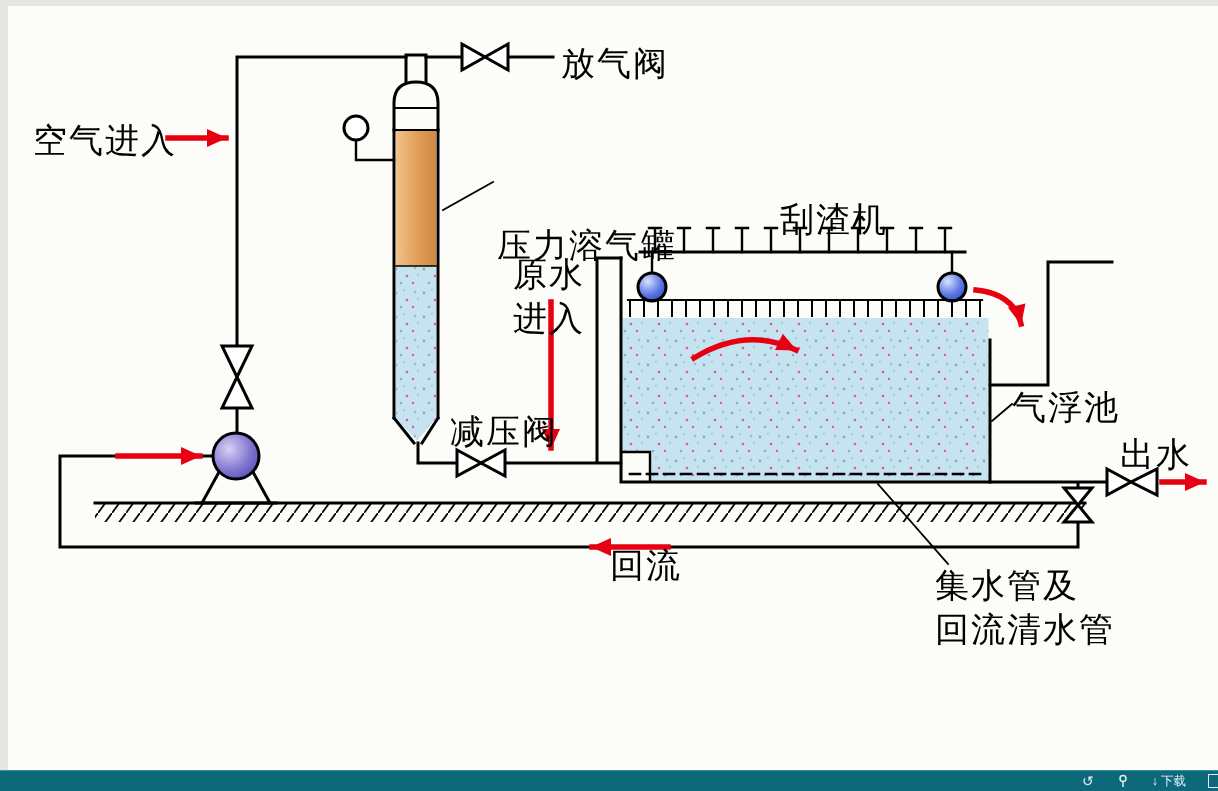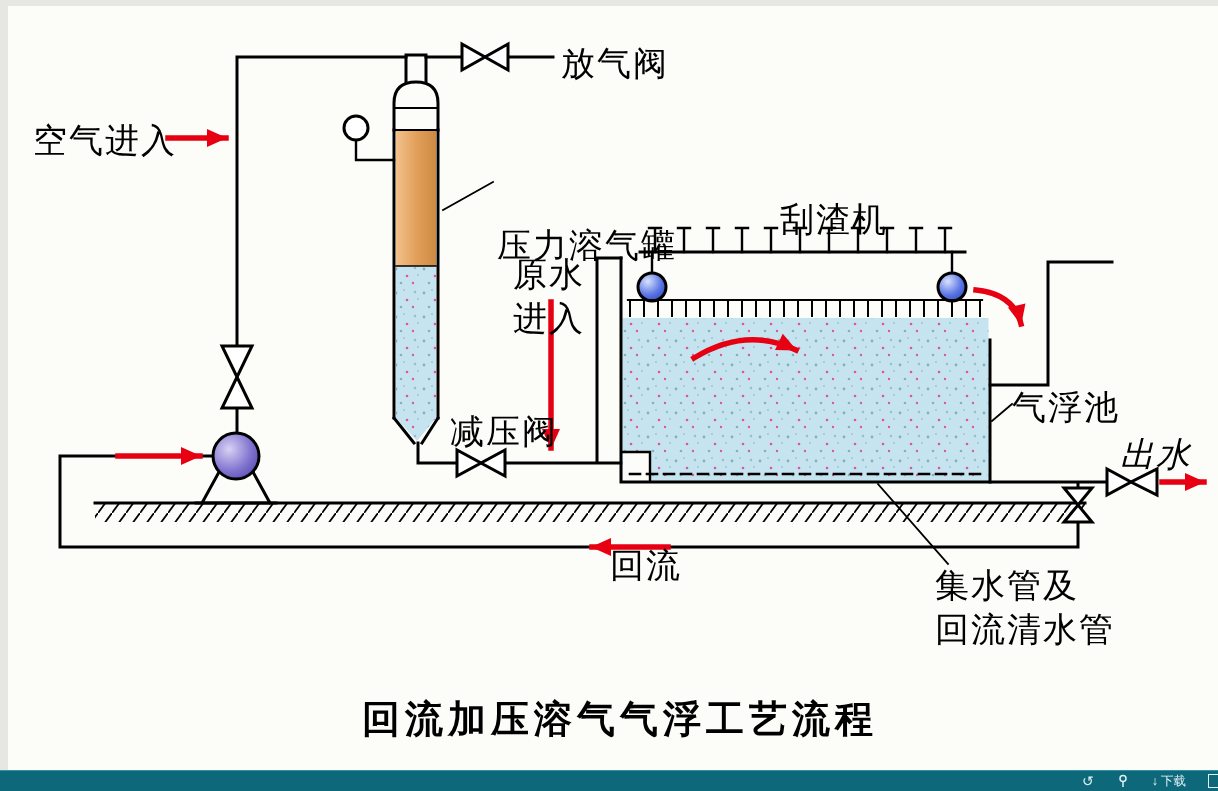--- a/index.html
+++ b/index.html
@@ -154,29 +154,28 @@
   <div class="lbl" style="left:497px;top:180px;margin-top:44px;">压力溶气罐</div>
   <div class="lbl" style="left:780px;top:198px;">刮渣机</div>
 
   <div class="lbl two" style="left:509px;top:237px;width:80px;text-align:center;">
     <div>原水</div>
     <div>进入</div>
   </div>
 
   <div class="lbl" style="left:450px;top:410px;">减压阀</div>
   <div class="lbl" style="left:1012px;top:386px;">气浮池</div>
-  <div class="lbl" style="left:1120px;top:433px;font-style:italic;">出水</div>
+  <div class="lbl" style="left:1120px;top:433px;">出水</div>
   <div class="lbl" style="left:610px;top:544px;">回流</div>
 
   <div class="lbl two" style="left:935px;top:548px;">
     <div>集水管及</div>
     <div>回流清水管</div>
   </div>
 
-  <div class="title">回流加压溶气气浮工艺流程</div>
 
   <div class="statusbar">
     <span class="sb-icon">↺</span>
     <span class="sb-icon">
       <svg width="14" height="14" viewBox="0 0 14 14">
         <circle cx="7" cy="4.5" r="3" fill="none" stroke="#dff0f4" stroke-width="1.5"></circle>
         <line x1="7" y1="7.5" x2="7" y2="13" stroke="#dff0f4" stroke-width="1.5"></line>
       </svg>
     </span>
     <span class="sb-download">

